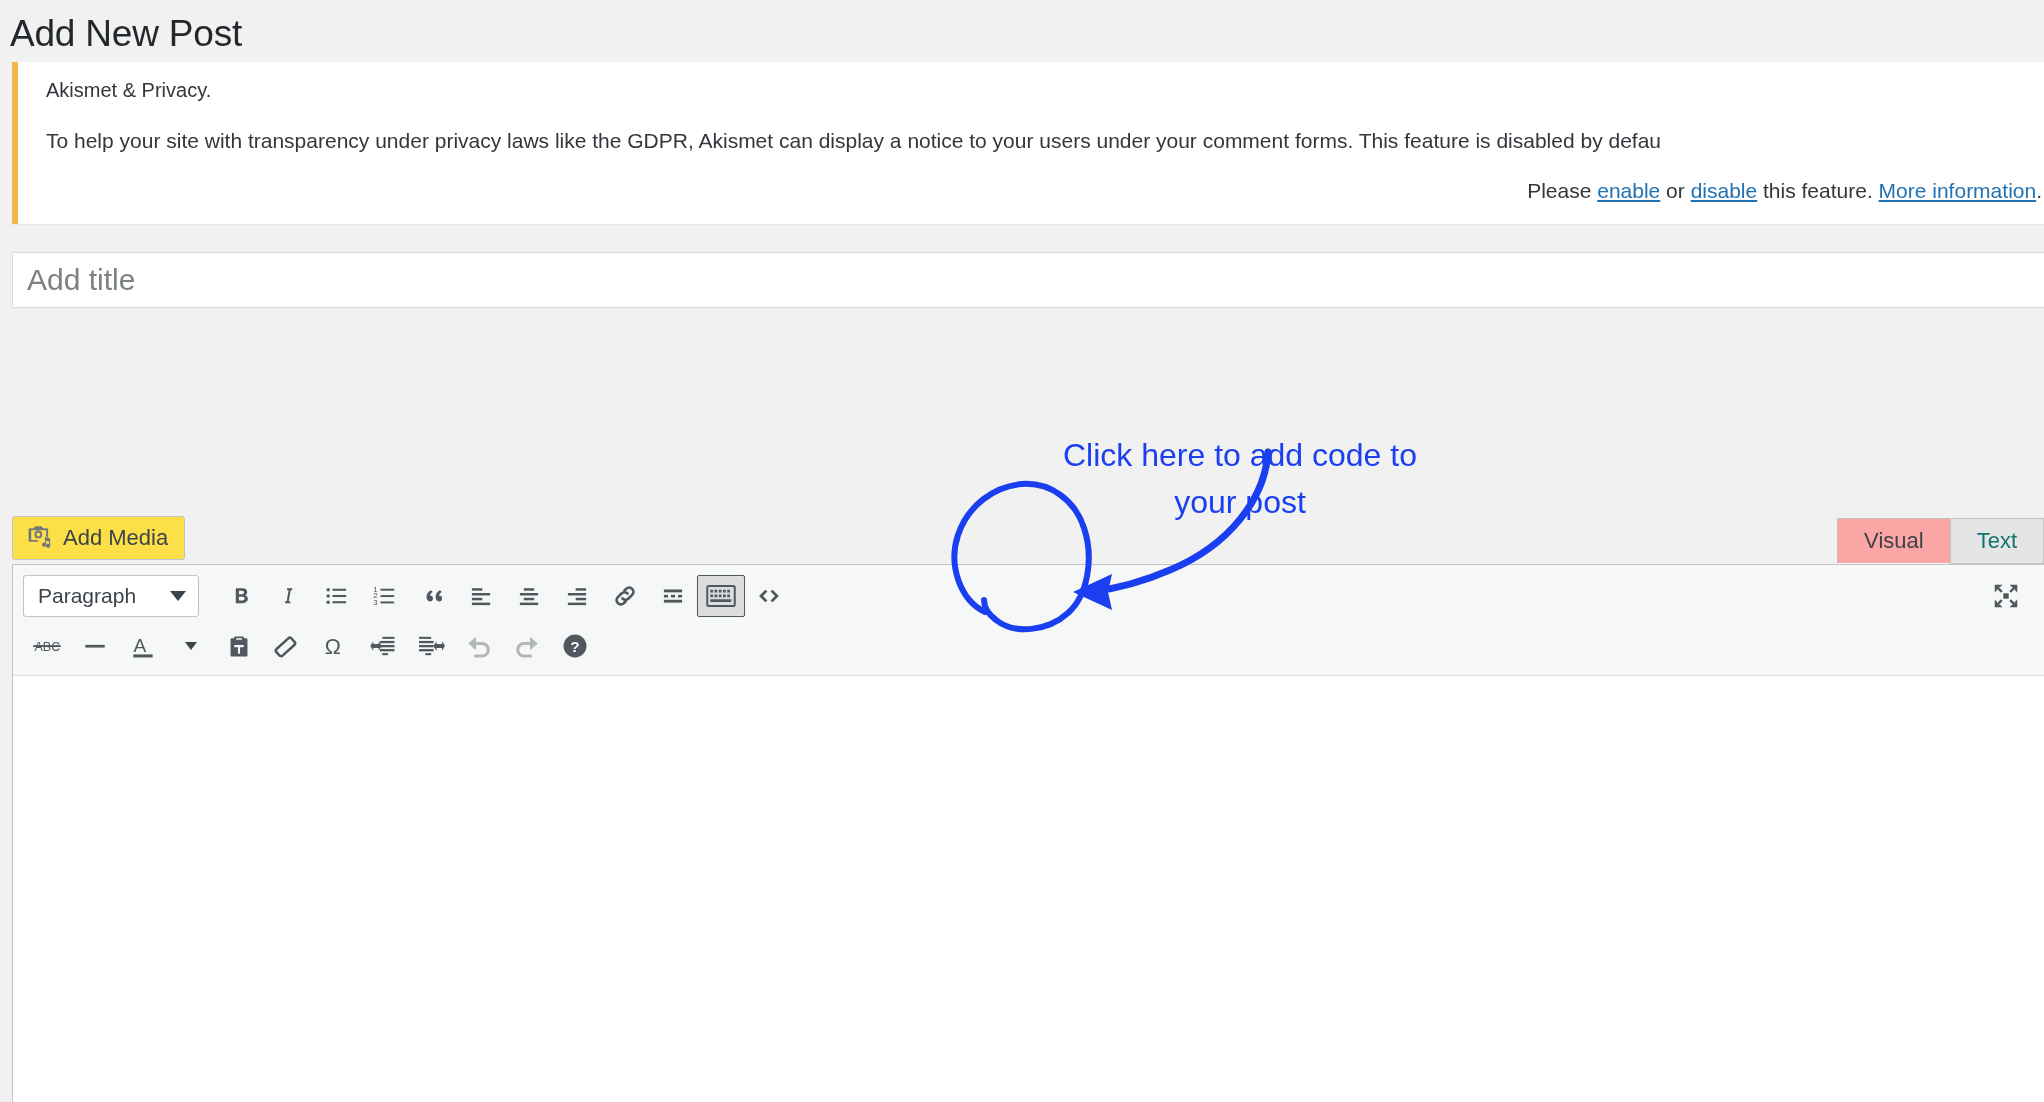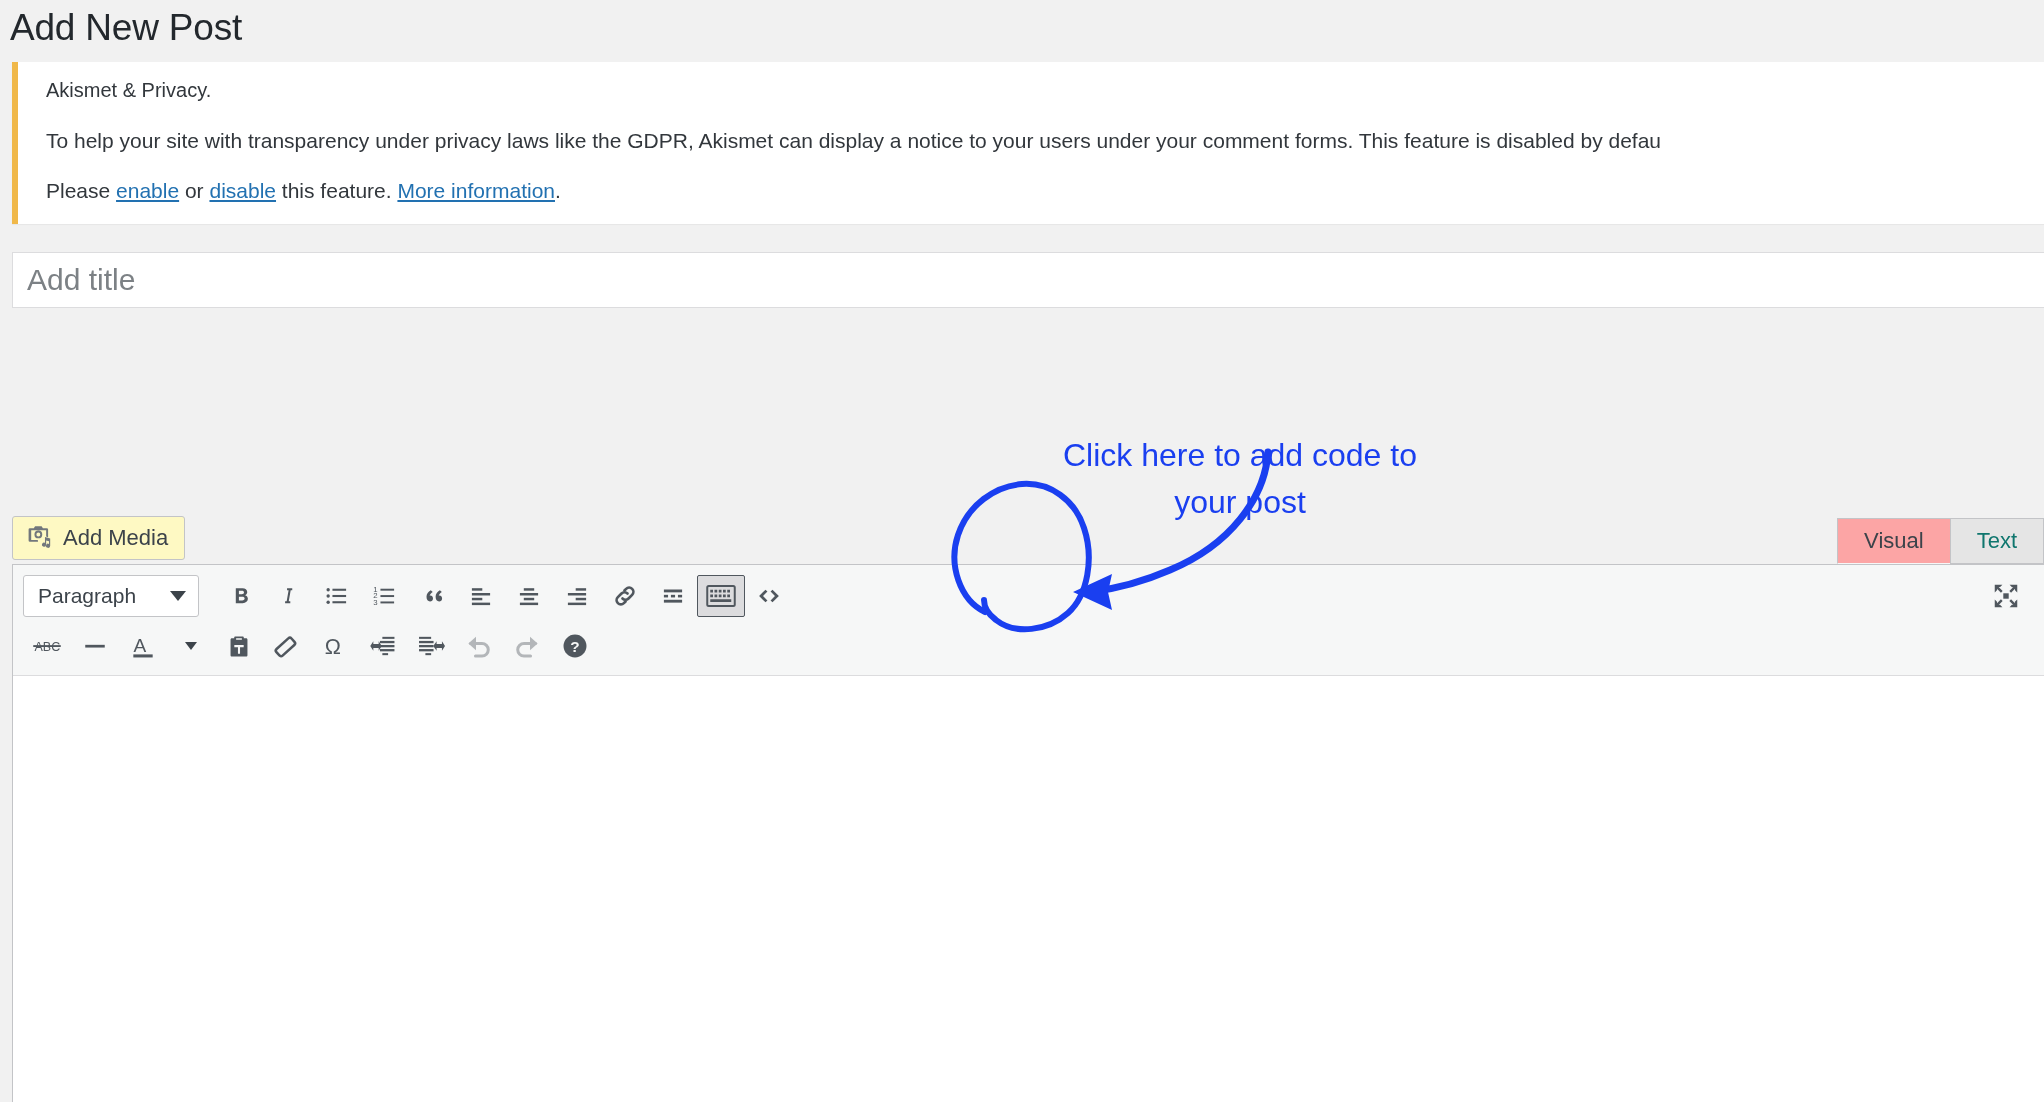--- a/index.html
+++ b/index.html
@@ -14,21 +14,21 @@
     width: 2044px;
     height: 1102px;
     background: #f1f1f1;
     overflow: hidden;
   }
 
   
   .page-title {
     position: absolute;
     left: 10px;
-    top: 6px;
+    top: 12px;
     font-size: 37px;
     font-weight: 400;
     color: #23282d;
     line-height: 44px;
     letter-spacing: -0.2px;
     text-align: center;
   }
 
   
   .notice {
@@ -49,21 +49,21 @@
     margin: 0 0 26px 0;
     line-height: 24px;
   }
   .notice-p {
     font-size: 21px;
     color: #32373c;
     margin: 0 0 24px 0;
     line-height: 26px;
     white-space: nowrap;
   }
-  .notice-p.last { margin-bottom: 2px; }
+  .notice-p.last { margin-bottom: 2px; text-align: right; }
   .notice a {
     color: #2271b1;
     text-decoration: underline;
   }
 
   
   .title-wrap {
     position: absolute;
     left: 12px;
     top: 252px;
@@ -90,21 +90,21 @@
   
   .add-media-btn {
     position: absolute;
     left: 12px;
     top: 516px;
     height: 44px;
     display: flex;
     align-items: center;
     gap: 11px;
     padding: 0 16px 0 13px;
-    background: #fef9c3;
+    background: #fde047;
     border: 1px solid #c3c4c7;
     border-radius: 3px;
     box-sizing: border-box;
     cursor: pointer;
   }
   .add-media-label {
     font-size: 22px;
     color: #3c434a;
     line-height: 1;
   }

